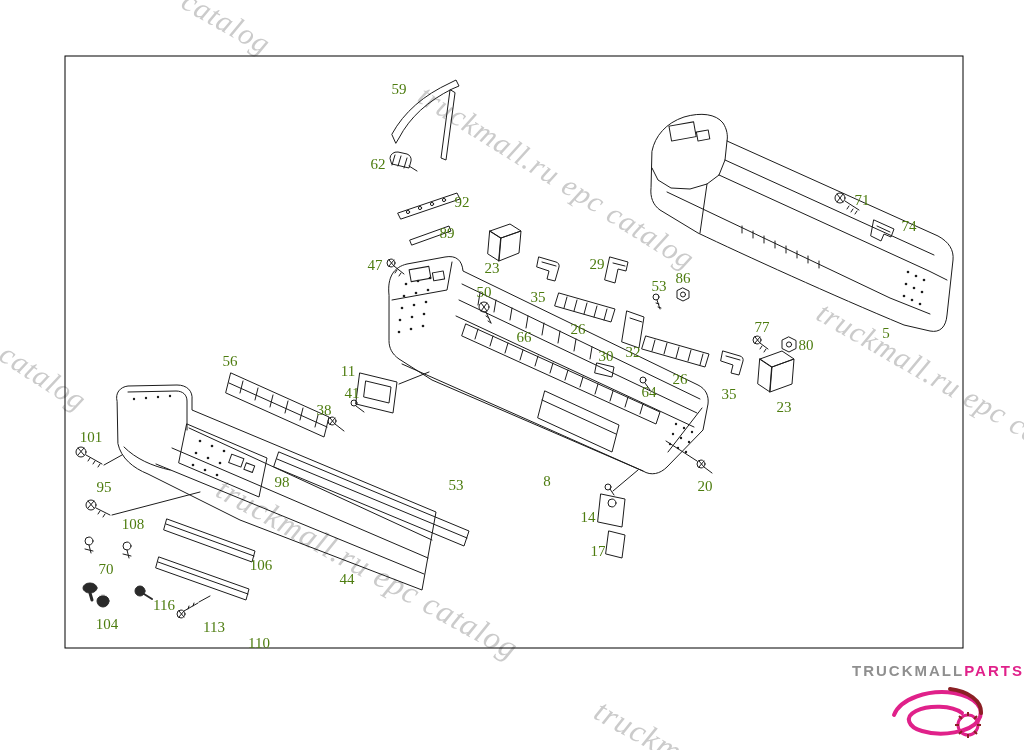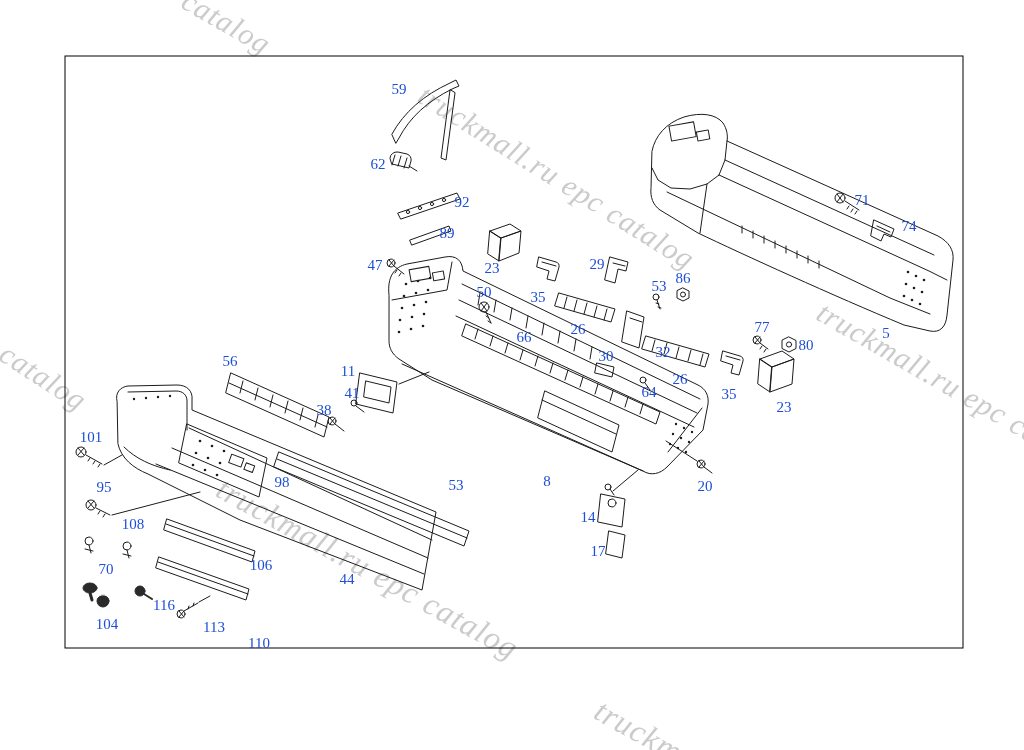--- a/index.html
+++ b/index.html
@@ -11,21 +11,21 @@
   .watermark {
     position:absolute; white-space:nowrap; transform-origin:0 0;
     font:italic 30px "Liberation Serif", serif;
     color:var(--watermark,#c9c9c9); letter-spacing:1px;
     pointer-events:none; z-index:1;
   }
   #diagram-art { position:absolute; left:0; top:0; z-index:2; }
   #labels-layer { position:absolute; left:0; top:0; width:100%; height:100%; z-index:3; }
   .part-label {
     position:absolute; transform:translate(-50%,-50%);
-    font:15px "Liberation Serif", serif; color:#1d4ed8; white-space:nowrap;
+    font:15px "Liberation Serif", serif; color:#4d7c0f; white-space:nowrap;
   }
   #logo {
     position:absolute; left:852px; top:662px; z-index:4; width:165px;
   }
   #logo .brand-line { font-size:15px; font-weight:600; letter-spacing:2px; }
   #logo .gray { color:var(--logo_gray,#8f8f8f); }
   #logo .pink { color:var(--logo_pink,#e0218a); }
   #logo svg { display:block; margin-top:2px; margin-left:28px; }
 </style>
 </head>
@@ -336,21 +336,21 @@
       <div class="part-label" style="left: 375px; top: 265px;">47</div>
       <div class="part-label" style="left: 492px; top: 268px;">23</div>
       <div class="part-label" style="left: 484px; top: 292px;">50</div>
       <div class="part-label" style="left: 538px; top: 297px;">35</div>
       <div class="part-label" style="left: 597px; top: 264px;">29</div>
       <div class="part-label" style="left: 659px; top: 286px;">53</div>
       <div class="part-label" style="left: 683px; top: 278px;">86</div>
       <div class="part-label" style="left: 524px; top: 337px;">66</div>
       <div class="part-label" style="left: 578px; top: 329px;">26</div>
       <div class="part-label" style="left: 606px; top: 356px;">30</div>
-      <div class="part-label" style="left: 633px; top: 352px; margin-left: 30px;">32</div>
+      <div class="part-label" style="left: 633px; top: 352px;">32</div>
       <div class="part-label" style="left: 649px; top: 392px; text-align: center;">64</div>
       <div class="part-label" style="left: 680px; top: 379px;">26</div>
       <div class="part-label" style="left: 729px; top: 394px;">35</div>
       <div class="part-label" style="left: 784px; top: 407px;">23</div>
       <div class="part-label" style="left: 762px; top: 327px;">77</div>
       <div class="part-label" style="left: 806px; top: 345px;">80</div>
       <div class="part-label" style="left: 862px; top: 200px;">71</div>
       <div class="part-label" style="left: 909px; top: 226px;">74</div>
       <div class="part-label" style="left: 886px; top: 333px;">5</div>
       <div class="part-label" style="left: 230px; top: 361px;">56</div>
@@ -368,14 +368,25 @@
       <div class="part-label" style="left: 259px; top: 607px; margin-top: 36px;">110</div>
       <div class="part-label" style="left: 261px; top: 565px;">106</div>
       <div class="part-label" style="left: 347px; top: 579px;">44</div>
       <div class="part-label" style="left: 456px; top: 485px;">53</div>
       <div class="part-label" style="left: 547px; top: 481px;">8</div>
       <div class="part-label" style="left: 588px; top: 517px;">14</div>
       <div class="part-label" style="left: 598px; top: 551px;">17</div>
       <div class="part-label" style="left: 705px; top: 486px;">20</div>
     </div>
 
+  <div id="logo">
+    <div class="brand-line">
+      <span class="gray">TRUCKMALL</span><span class="pink">PARTS</span>
+    </div>
+    <svg width="110" height="62" viewBox="0 0 110 62">
+      <path d="M14,34 C20,18 48,8 74,12 C96,16 106,28 98,40 C90,51 62,56 42,50 C28,46 24,36 36,30 C48,24 72,24 82,32" fill="none" style="stroke:var(--logo_pink,#e0218a)" stroke-width="4" stroke-linecap="round"></path>
+      <path d="M70,8 C88,10 102,20 101,32" fill="none" style="stroke:var(--logo_darkred,#8b1f24)" stroke-width="4" stroke-linecap="round"></path>
+      <circle cx="88" cy="44" r="10" fill="none" style="stroke:var(--logo_pink,#e0218a)" stroke-width="3"></circle>
+      <path d="M88,31 L88,35 M88,53 L88,57 M75,44 L79,44 M97,44 L101,44 M79,35 L82,38 M94,50 L97,53 M97,35 L94,38 M82,50 L79,53" fill="none" style="stroke:var(--logo_darkred,#8b1f24)" stroke-width="2"></path>
+    </svg>
+  </div>
 
 </div>
 
 </body></html>

